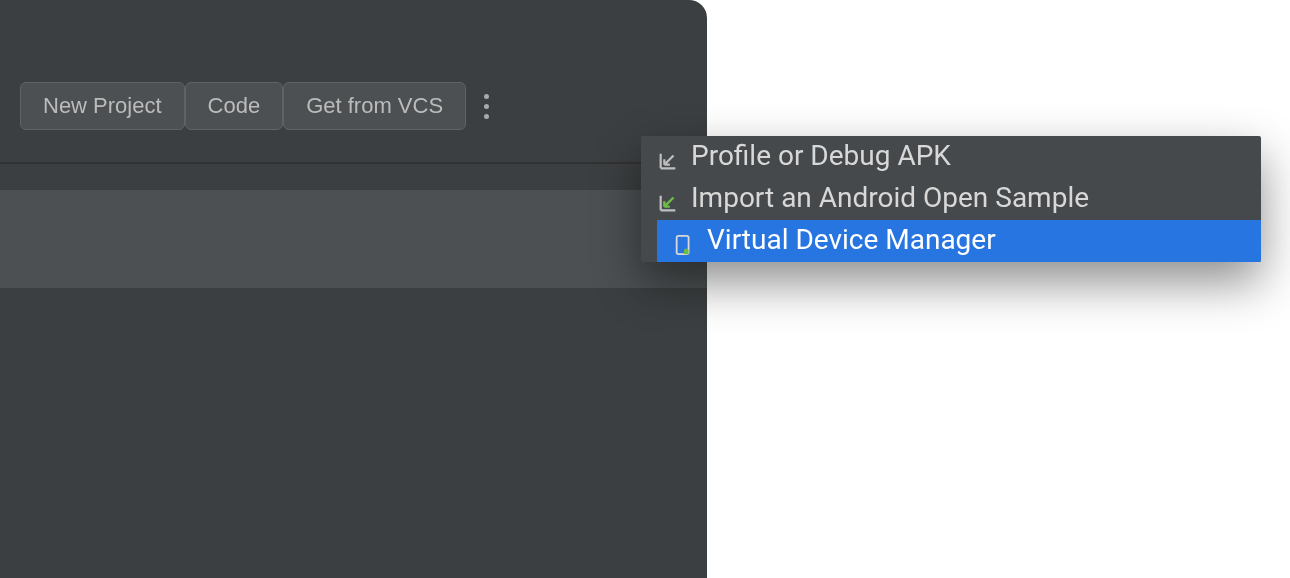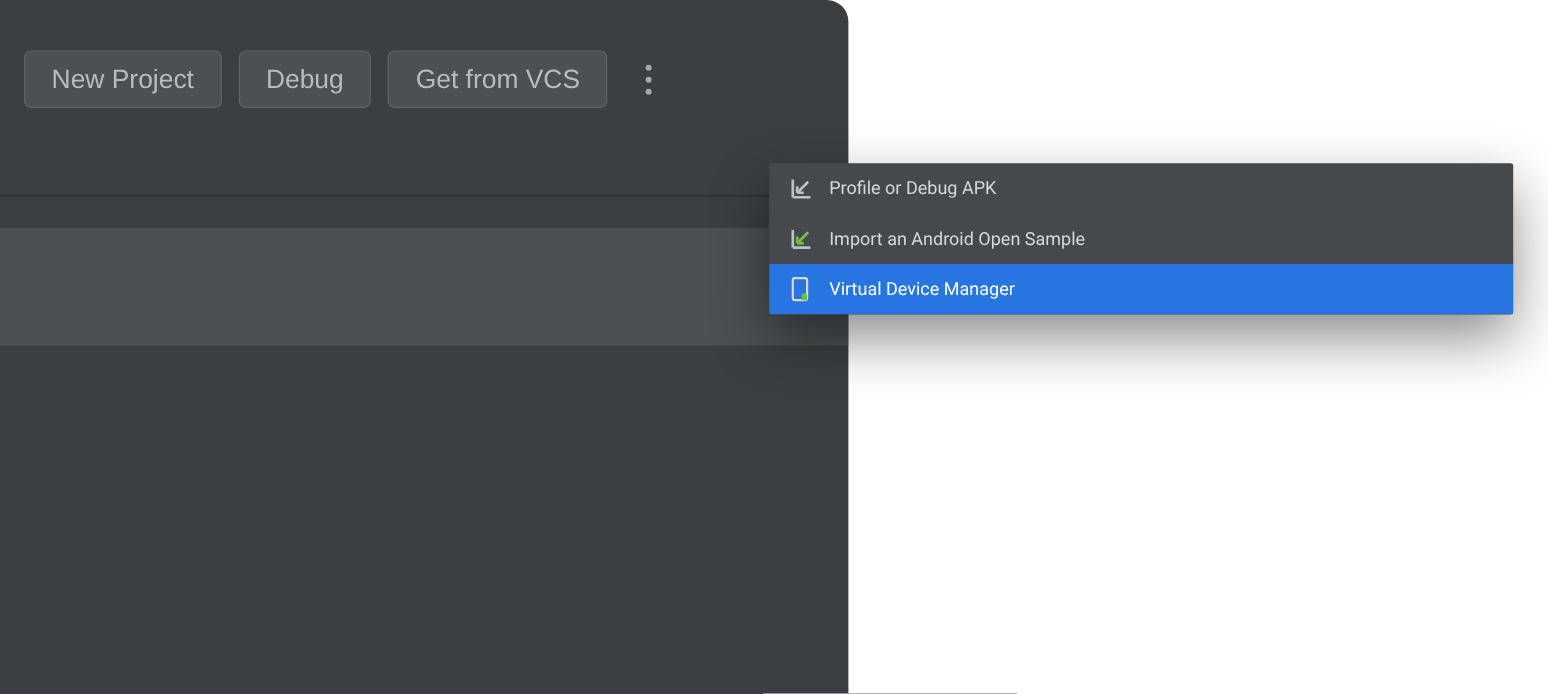--- a/index.html
+++ b/index.html
@@ -15,24 +15,23 @@
       position: absolute;
       left: 0;
       top: 0;
       width: 707px;
       height: 578px;
       background: #3c3f41;
       border-top-right-radius: 18px;
       overflow: hidden;
     }
     .toolbar-region {
-      padding: 42px 20px 0 20px;
+      padding: 82px 20px 0 20px;
       display: flex;
       align-items: center;
-      gap: 14px;
     }
     .btn {
       background: #4c5052;
       border: 1px solid #5e6366;
       border-radius: 6px;
       color: #bbbbbb;
       font-size: 22px;
       padding: 10px 22px;
       cursor: pointer;
       display: flex;
@@ -77,49 +76,50 @@
       left: 641px;
       top: 136px;
       width: 620px;
       background: #46494b;
       box-shadow: 0 20px 48px rgba(0,0,0,0.45);
       border-radius: 2px;
       overflow: hidden;
     }
     .menu-item {
       display: flex;
-      align-items: center;
+      align-items: flex-end;
       gap: 12px;
       padding: 6px 16px 6px 16px;
       color: #d8d8d8;
-      font-size: 15px;
+      font-size: 28px;
       cursor: pointer;
       height: 42px;
     }
     .menu-item.highlighted {
       background: #2675e0;
       color: #ffffff;
+      margin-left: 16px;
     }
     .menu-icon {
       width: 22px;
       height: 22px;
       display: flex;
       align-items: center;
       justify-content: center;
       flex-shrink: 0;
     }
     .menu-icon svg { width: 22px; height: 22px; }
   </style>
 </head>
 <body>
 
 <div class="window">
   <div class="toolbar-region">
     <button class="btn">New Project</button>
-    <button class="btn">Debug</button>
+    <button class="btn">Code</button>
     <button class="btn">Get from VCS</button>
     <div class="kebab">
       <span></span>
       <span></span>
       <span></span>
     </div>
   </div>
   <div class="separator"></div>
   <div class="content-band"></div>
 </div>

